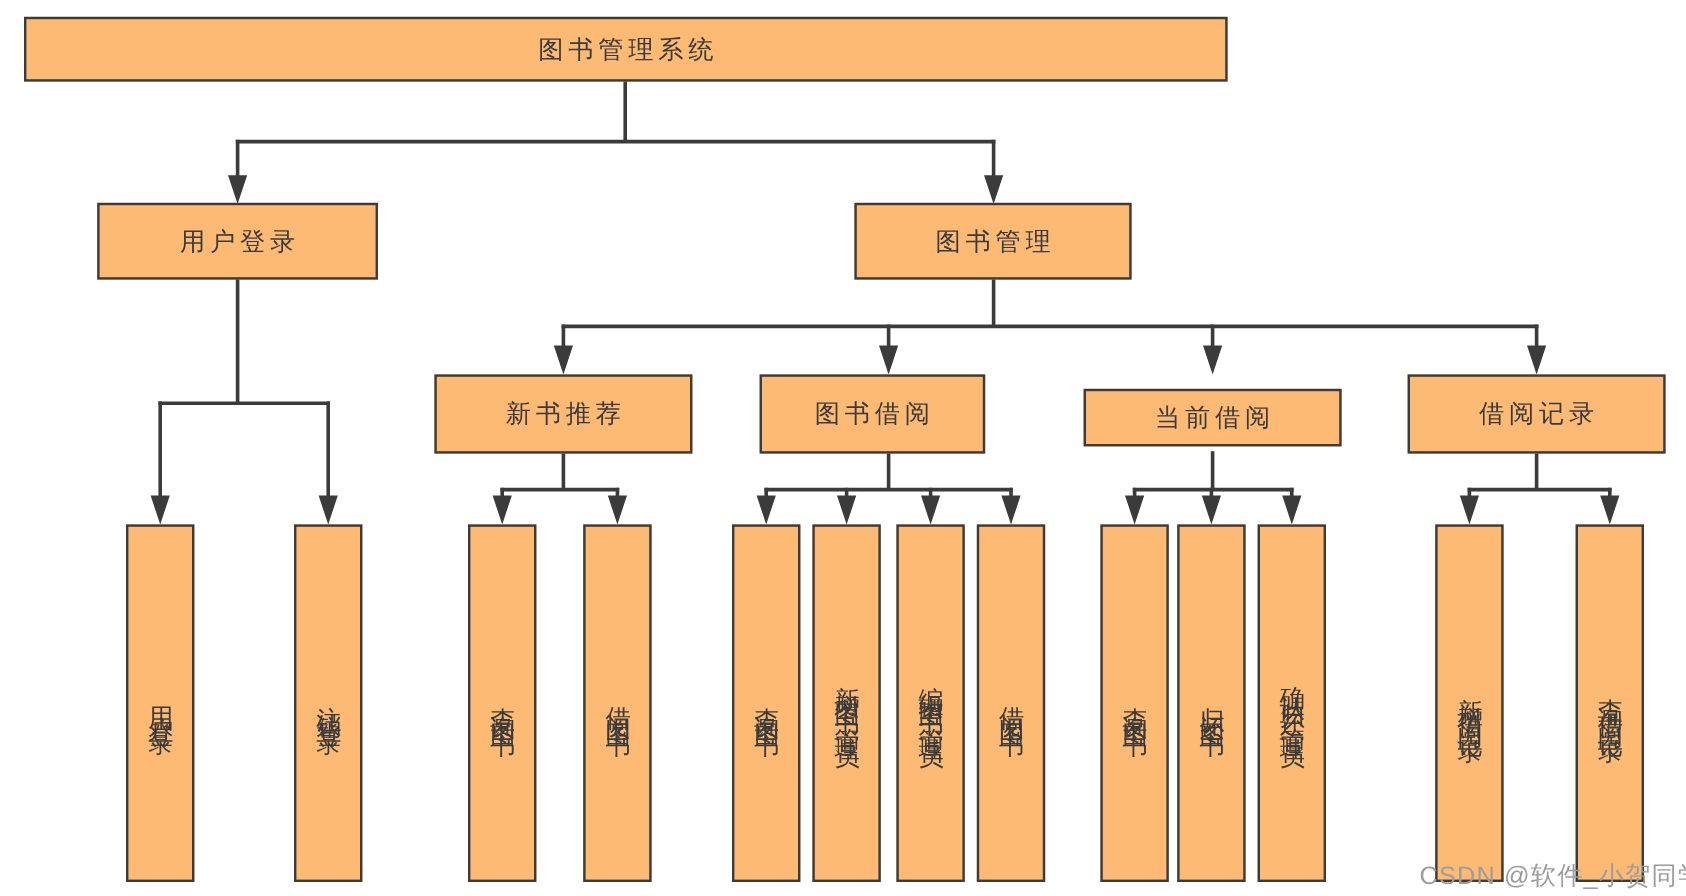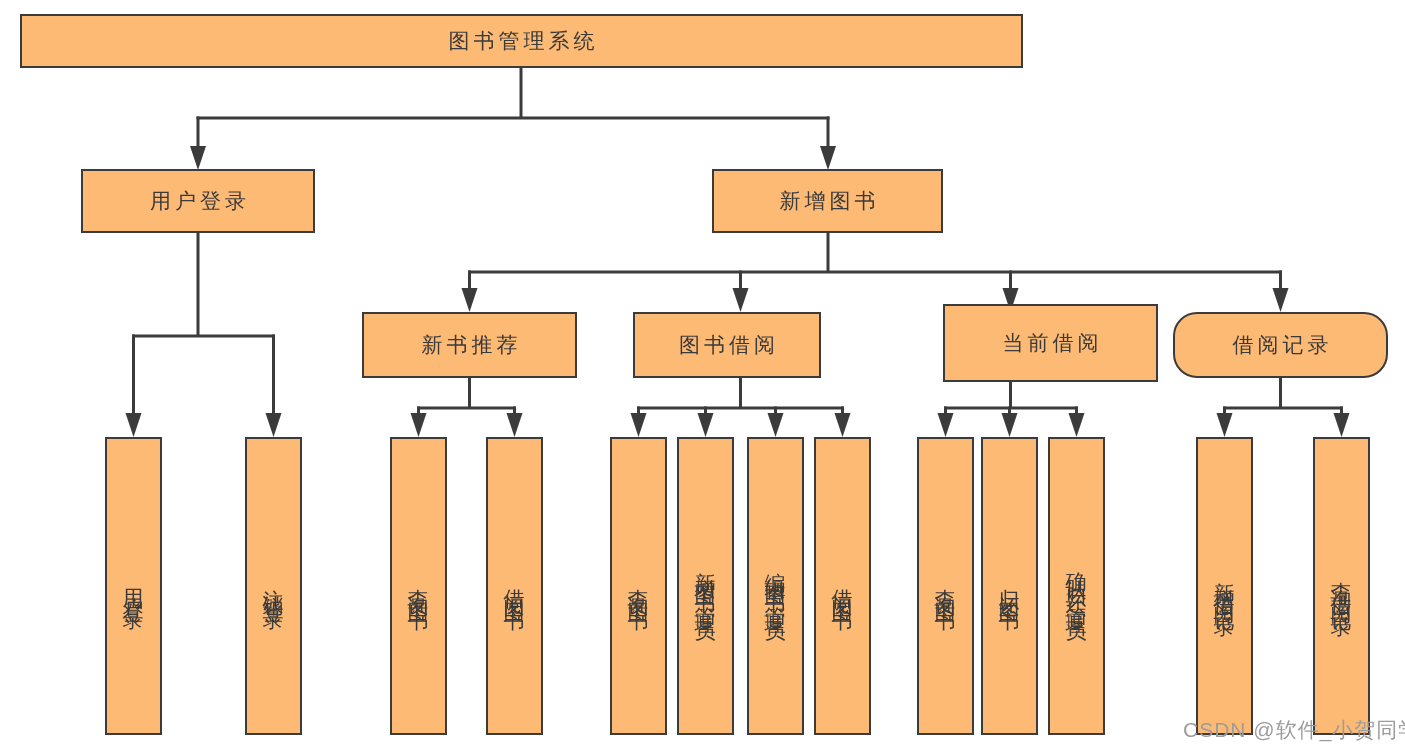--- a/index.html
+++ b/index.html
@@ -137,33 +137,33 @@
   </svg>
 
   <div class="box" style="left:20px;top:14px;width:1003px;height:54px;">
     <span class="htext">图书管理系统</span>
   </div>
 
   <div class="box" style="left:81px;top:169px;width:234px;height:64px;">
     <span class="htext">用户登录</span>
   </div>
   <div class="box" style="left:712px;top:169px;width:231px;height:64px;">
-    <span class="htext">新增图书</span>
+    <span class="htext">图书管理</span>
   </div>
 
   <div class="box" style="left:362px;top:312px;width:215px;height:66px;">
     <span class="htext">新书推荐</span>
   </div>
   <div class="box" style="left:633px;top:312px;width:188px;height:66px;">
     <span class="htext">图书借阅</span>
   </div>
-  <div class="box" style="left:903px;top:304px;width:215px;height:78px;margin-left:40px;">
+  <div class="box" style="left:903px;top:324px;width:215px;height:48px;">
     <span class="htext">当前借阅</span>
   </div>
-  <div class="box" style="left:1173px;top:312px;width:215px;height:66px;border-radius:24px;">
+  <div class="box" style="left:1173px;top:312px;width:215px;height:66px;">
     <span class="htext">借阅记录</span>
   </div>
 
   <div class="box" style="left:105px;top:437px;width:57px;height:298px;">
     <span class="vtext">用户登录</span>
   </div>
   <div class="box" style="left:245px;top:437px;width:57px;height:298px;">
     <span class="vtext">注销登录</span>
   </div>
 

